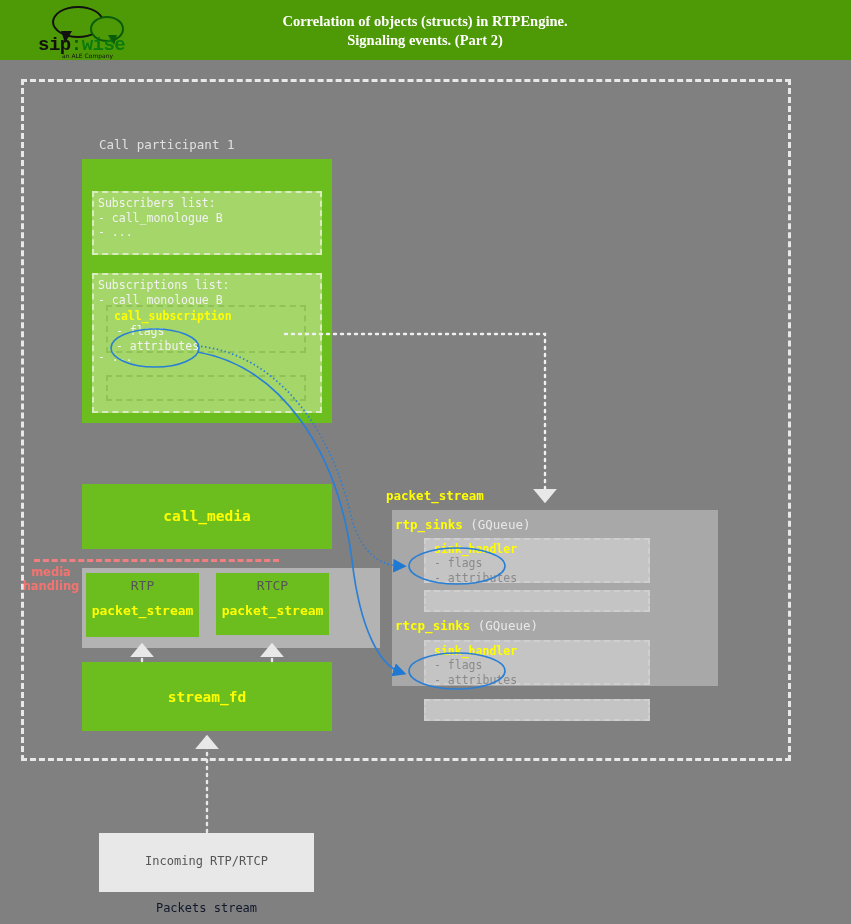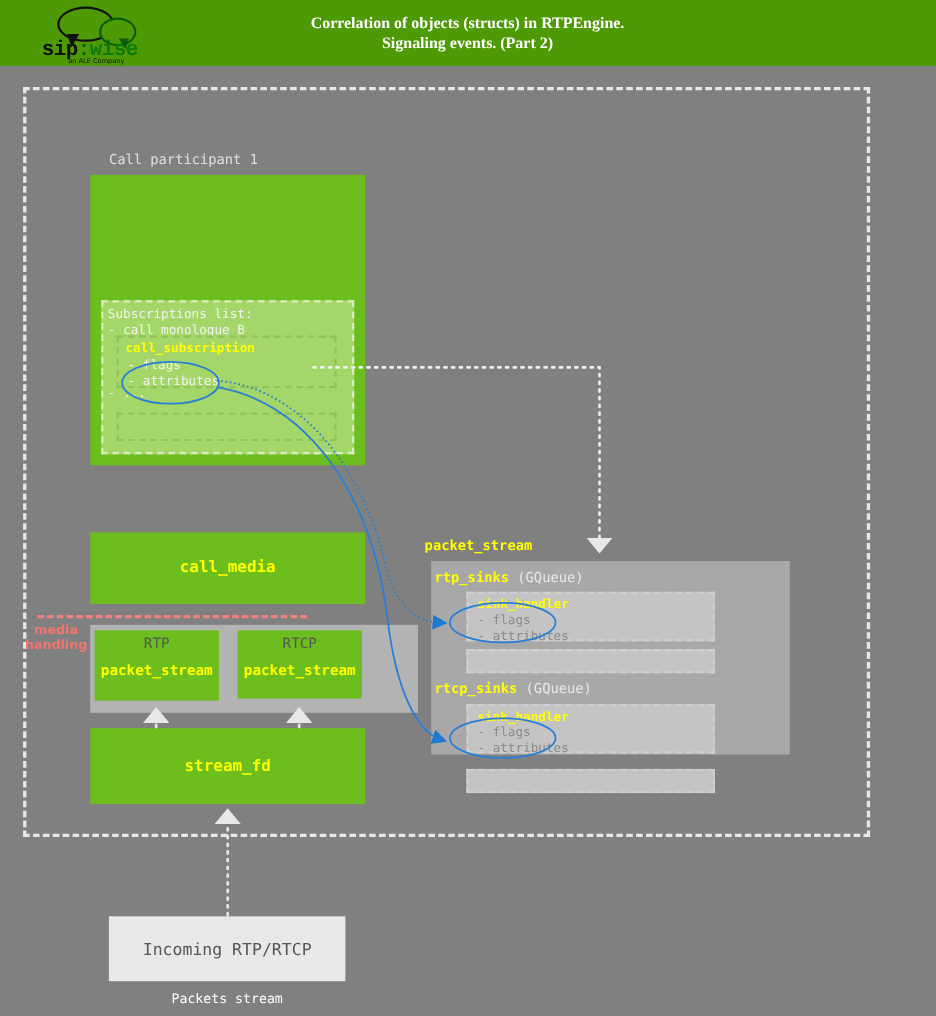--- a/index.html
+++ b/index.html
@@ -275,28 +275,28 @@
     left: 99px; top: 833px;
     width: 215px; height: 59px;
     background: #e8e8e8;
   }
   #incoming-text {
     position: absolute;
     width: 100%;
     text-align: center;
     top: 21px;
     color: #555555;
-    font-size: 15px;
+    font-size: 12px;
   }
   #packets-stream-label {
     position: absolute;
     left: 99px; top: 901px;
     width: 215px;
     text-align: center;
-    color: #ffffff;
+    color: #0f172a;
     font-size: 12px;
   }
 
   
   #arrows-svg {
     position: absolute;
     left: 0; top: 0;
     width: 851px; height: 924px;
     pointer-events: none;
   }
@@ -316,20 +316,25 @@
     <div>Signaling events. (Part 2)</div>
   </div>
 </div>
 
 <div id="outer-region"></div>
 
 <div class="lbl" id="participant-label">Call participant 1</div>
 
 <div class="green-box" id="call-monologue-a">
 
+  <div class="dashed-panel" id="subscribers-panel">
+    <div class="panel-text" id="subscribers-text">Subscribers list:
+- call_monologue B
+- ...</div>
+  </div>
 
   <div class="dashed-panel" id="subscriptions-panel">
     <div class="panel-text" id="subscriptions-text">Subscriptions list:
 - call monologue B</div>
     <div class="sub-dashed" id="call-sub-box"></div>
     <div class="yellow-sub" id="call-sub-title">call_subscription</div>
     <div class="panel-text" id="call-sub-fields">- flags
 - attributes</div>
     <div class="panel-text" id="subscriptions-ellipsis">- ...</div>
     <div class="sub-dashed" id="empty-sub-box"></div>

